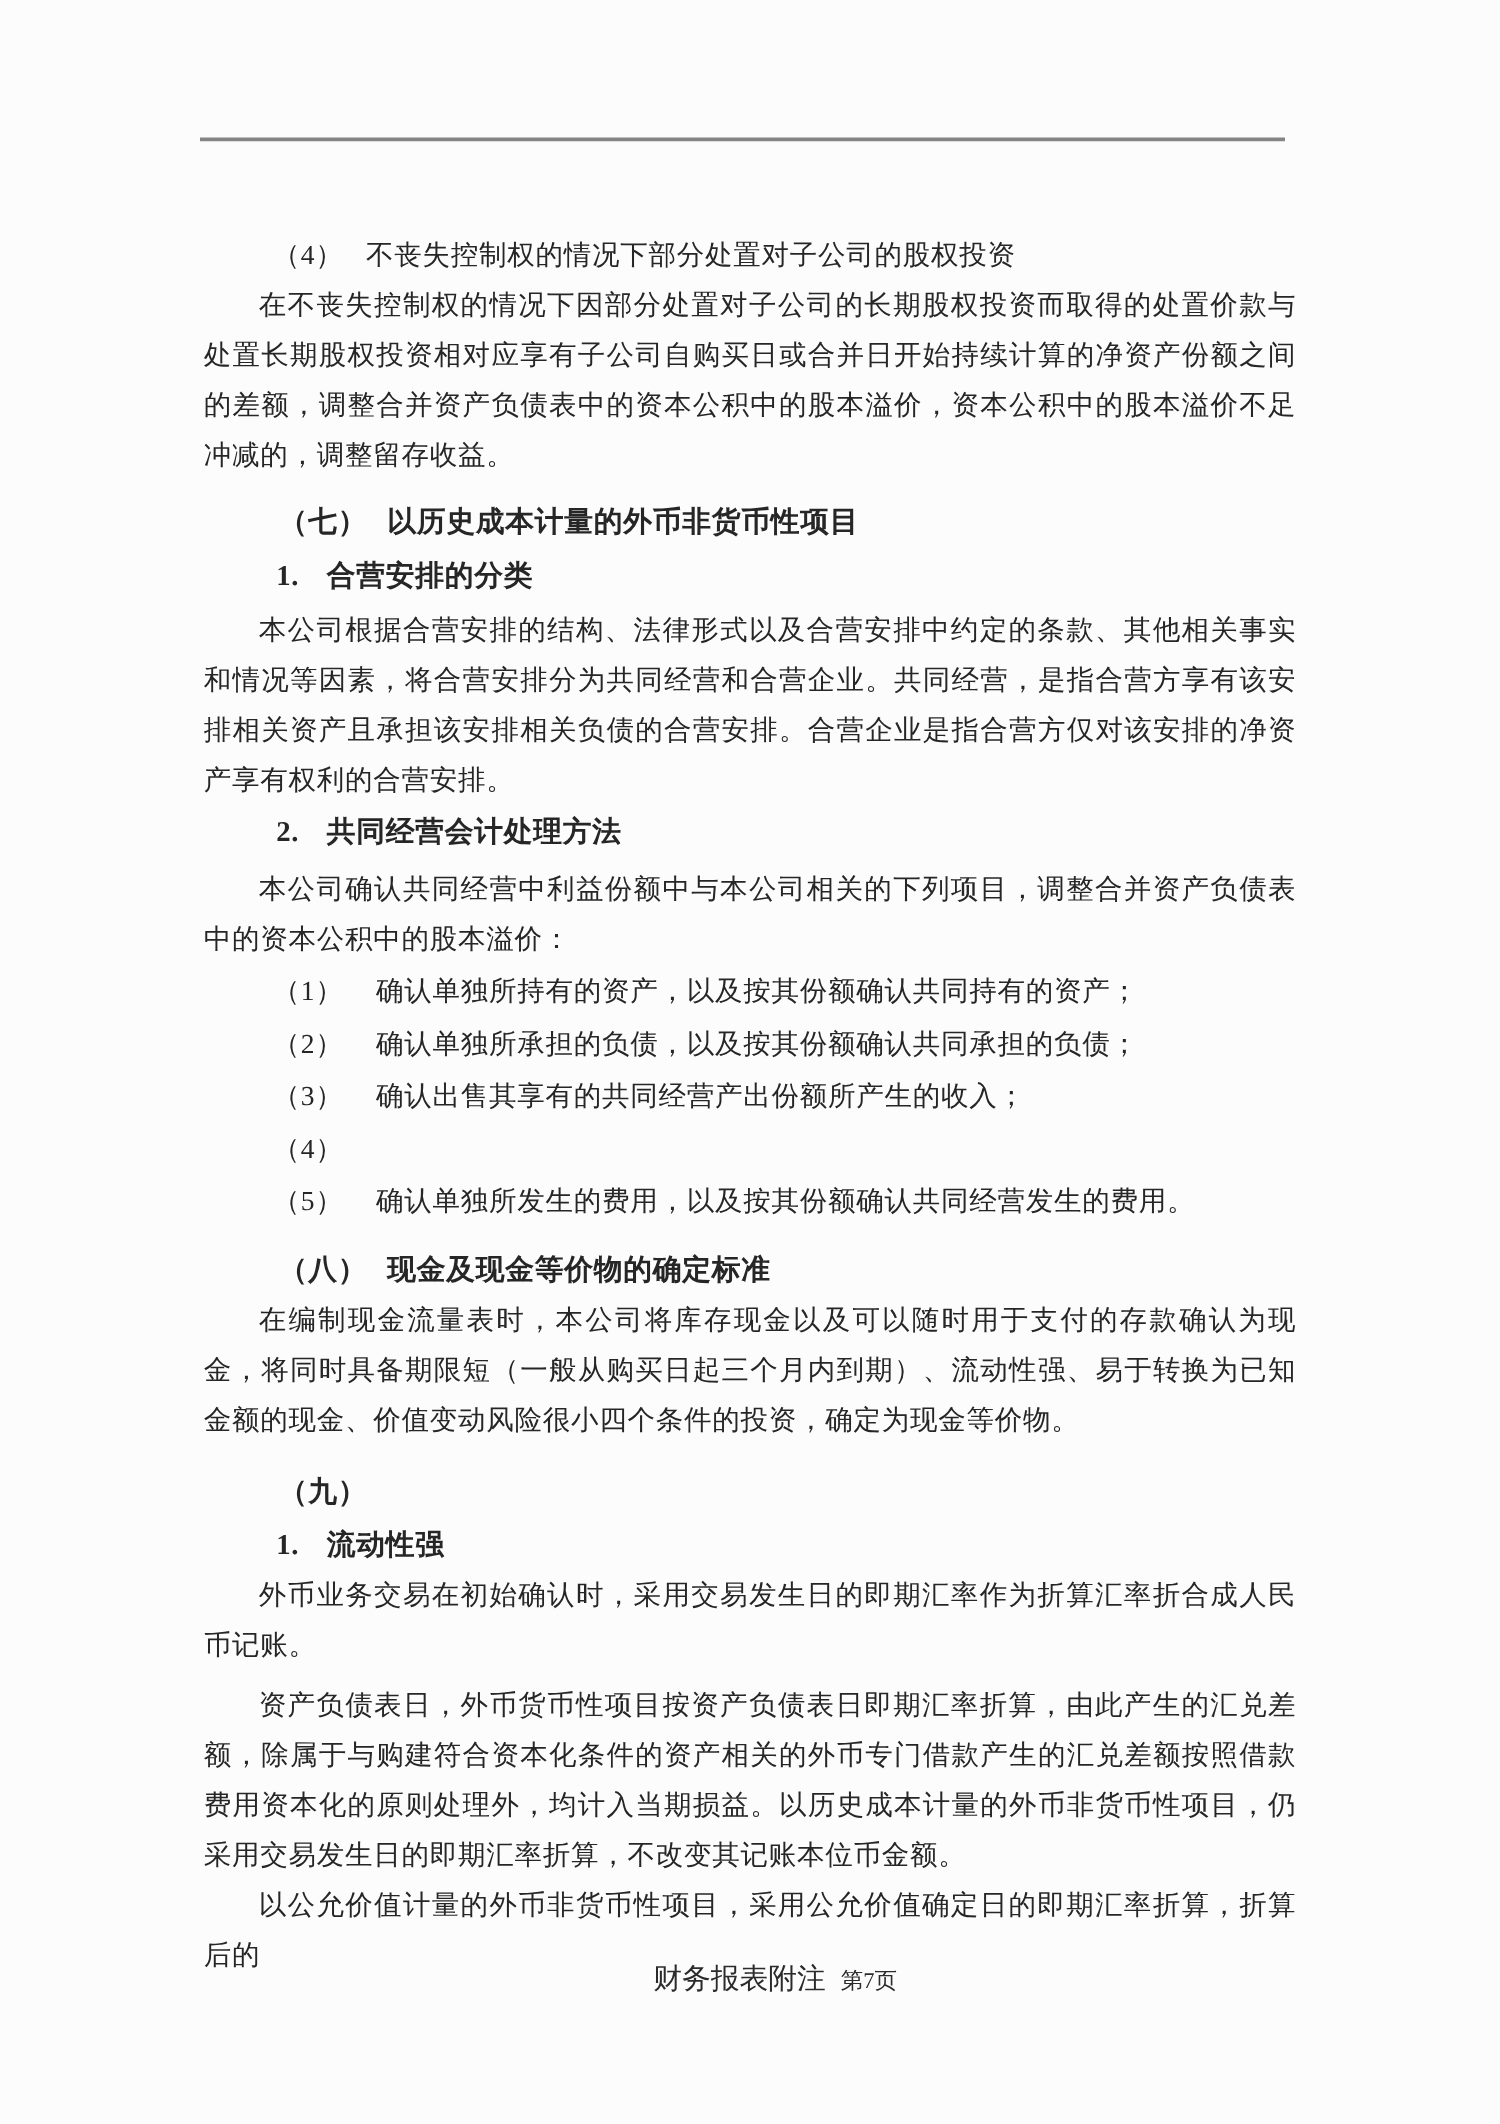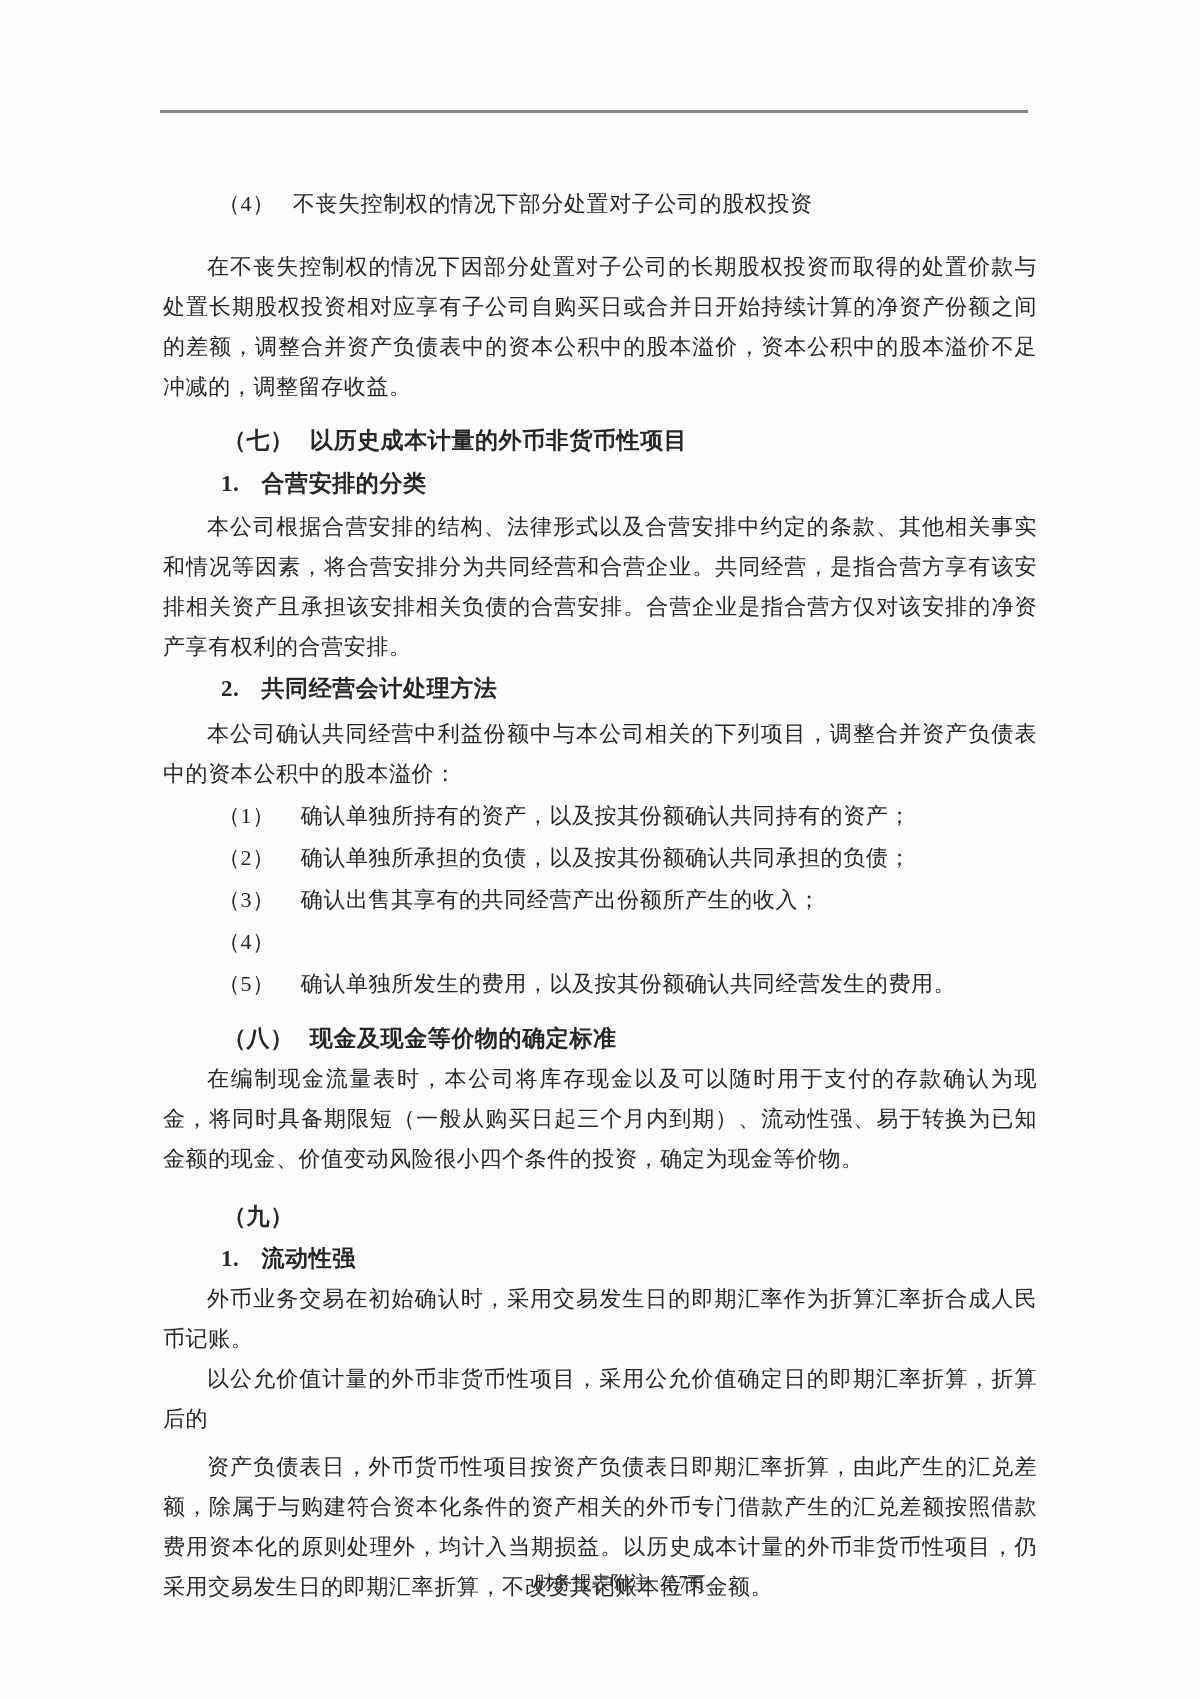--- a/index.html
+++ b/index.html
@@ -29,38 +29,38 @@
   .sec { display:flex; margin:0; padding-left:60px; font-weight:bold; font-size:23px; }
   .sec .num { margin-right:16px; flex:none; }
   .sub { display:flex; margin:0; padding-left:58px; font-weight:bold; font-size:23px; }
   .sub .num { margin-right:22px; flex:none; }
   .item { display:flex; margin:0; padding-left:55px; }
   .item .num { margin-right:26px; flex:none; }
   .footer {
     position:absolute; left:0; top:1563px; width:100%;
     text-align:center; line-height:40px; color:#2b2b2b;
   }
-  .flabel { font-size:19px;margin-left:40px; }
+  .flabel { font-size:23px;margin-left:40px; }
   .fpage { font-size:18px; margin-left:12px; }
 </style>
 </head>
 <body>
 
 <div class="page">
 
   <div class="top-rule"></div>
 
   <div class="content">
 
     <div class="h4" style="margin-top:0">
       <span class="num">（4）</span>
       <span>不丧失控制权的情况下部分处置对子公司的股权投资</span>
     </div>
 
-    <p class="para" style="margin-top:23px">在不丧失控制权的情况下因部分处置对子公司的长期股权投资而取得的处置价款与处置长期股权投资相对应享有子公司自购买日或合并日开始持续计算的净资产份额之间的差额，调整合并资产负债表中的资本公积中的股本溢价，资本公积中的股本溢价不足冲减的，调整留存收益。</p>
+    <p class="para" style="margin-top:0">在不丧失控制权的情况下因部分处置对子公司的长期股权投资而取得的处置价款与处置长期股权投资相对应享有子公司自购买日或合并日开始持续计算的净资产份额之间的差额，调整合并资产负债表中的资本公积中的股本溢价，资本公积中的股本溢价不足冲减的，调整留存收益。</p>
 
     <div class="sec" style="margin-top:14px">
       <span class="num">（七）</span>
       <span>以历史成本计量的外币非货币性项目</span>
     </div>
 
     <div class="sub" style="margin-top:3px">
       <span class="num">1.</span>
       <span>合营安排的分类</span>
     </div>
@@ -105,23 +105,23 @@
       <span class="num">（九）</span>
     </div>
 
     <div class="sub" style="margin-top:2px">
       <span class="num">1.</span>
       <span>流动性强</span>
     </div>
 
     <p class="para" style="margin-top:0">外币业务交易在初始确认时，采用交易发生日的即期汇率作为折算汇率折合成人民币记账。</p>
 
+    <p class="para" style="margin-top:8px">资产负债表日，外币货币性项目按资产负债表日即期汇率折算，由此产生的汇兑差额，除属于与购建符合资本化条件的资产相关的外币专门借款产生的汇兑差额按照借款费用资本化的原则处理外，均计入当期损益。以历史成本计量的外币非货币性项目，仍采用交易发生日的即期汇率折算，不改变其记账本位币金额。</p>
+
     <p class="para" style="margin-top:0">以公允价值计量的外币非货币性项目，采用公允价值确定日的即期汇率折算，折算后的</p>
-
-    <p class="para" style="margin-top:8px">资产负债表日，外币货币性项目按资产负债表日即期汇率折算，由此产生的汇兑差额，除属于与购建符合资本化条件的资产相关的外币专门借款产生的汇兑差额按照借款费用资本化的原则处理外，均计入当期损益。以历史成本计量的外币非货币性项目，仍采用交易发生日的即期汇率折算，不改变其记账本位币金额。</p>
 
   </div>
 
   <div class="footer">
     <span class="flabel">财务报表附注</span><span class="fpage">第7页</span>
   </div>
 
 </div>
 
 </body></html>

